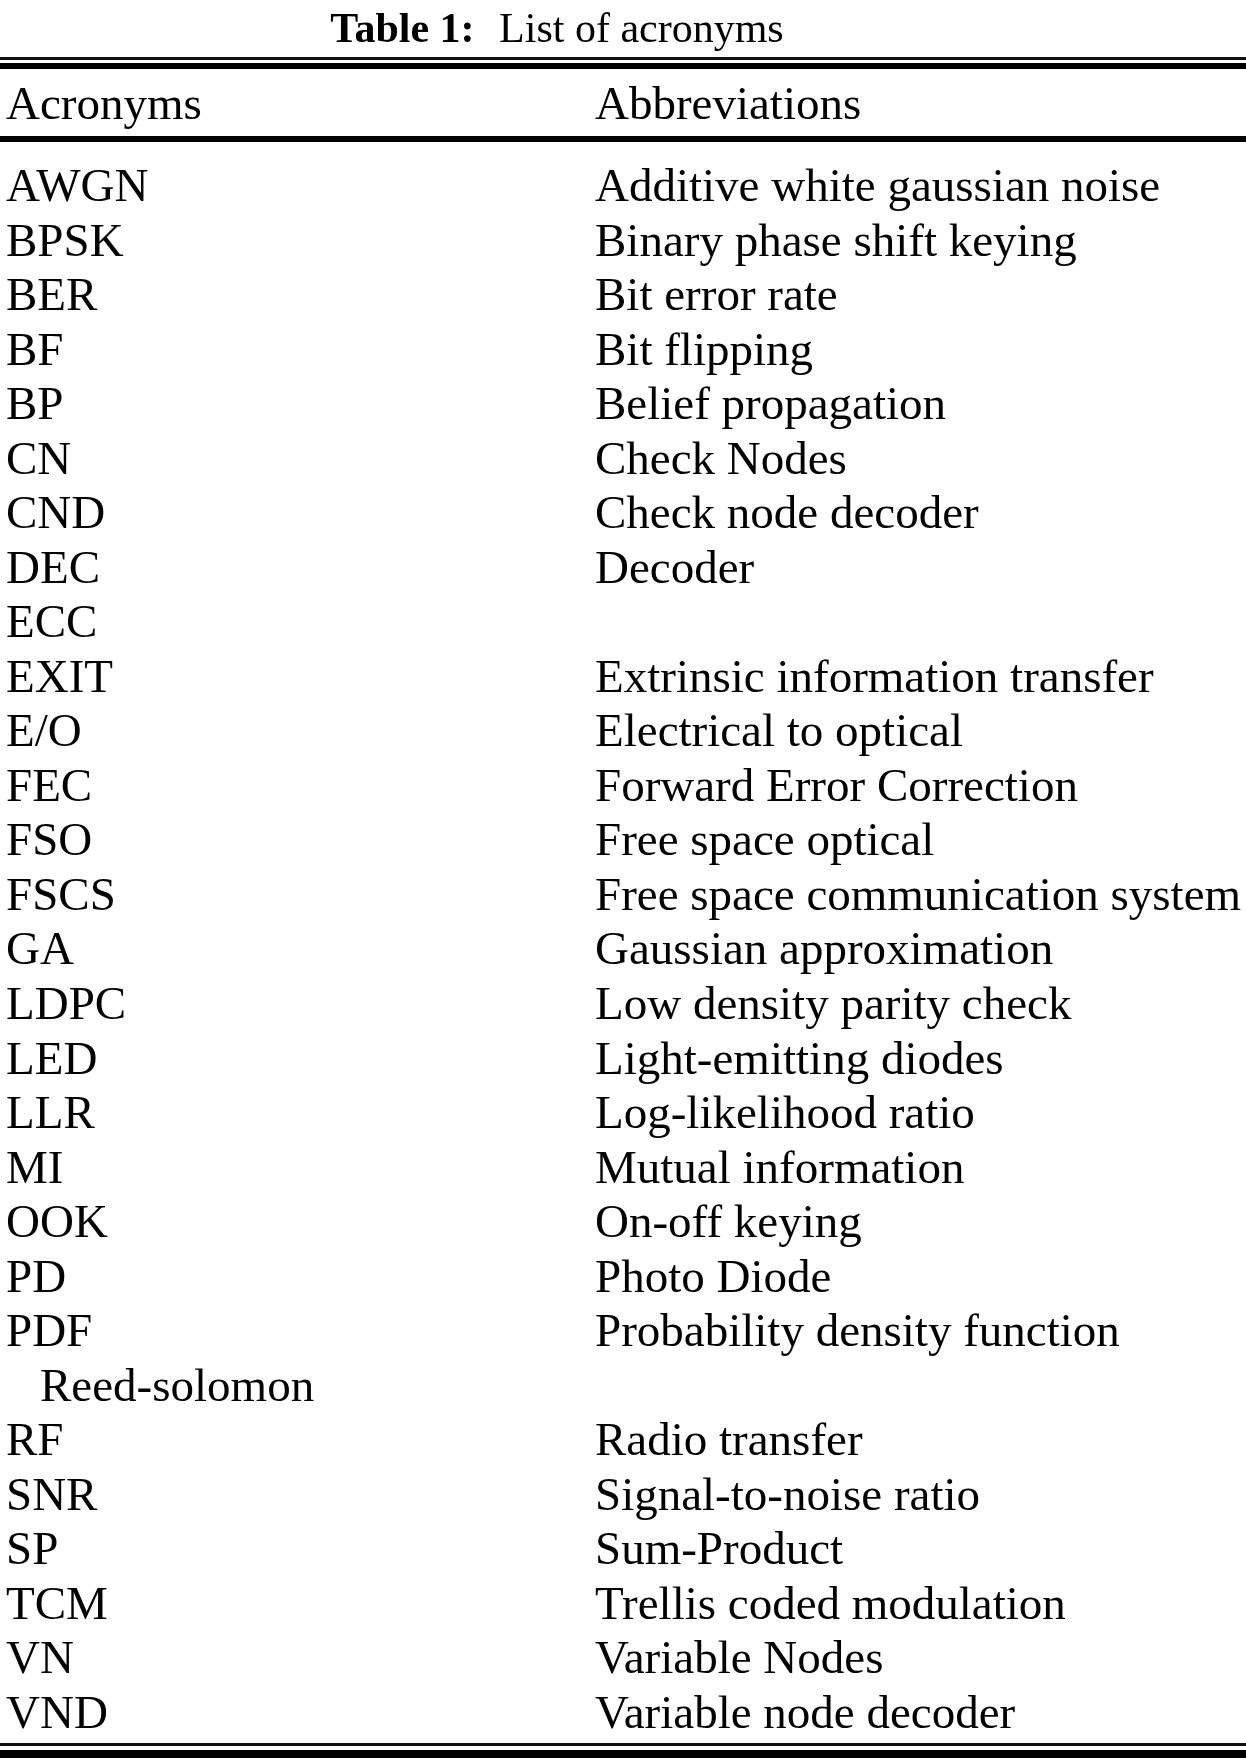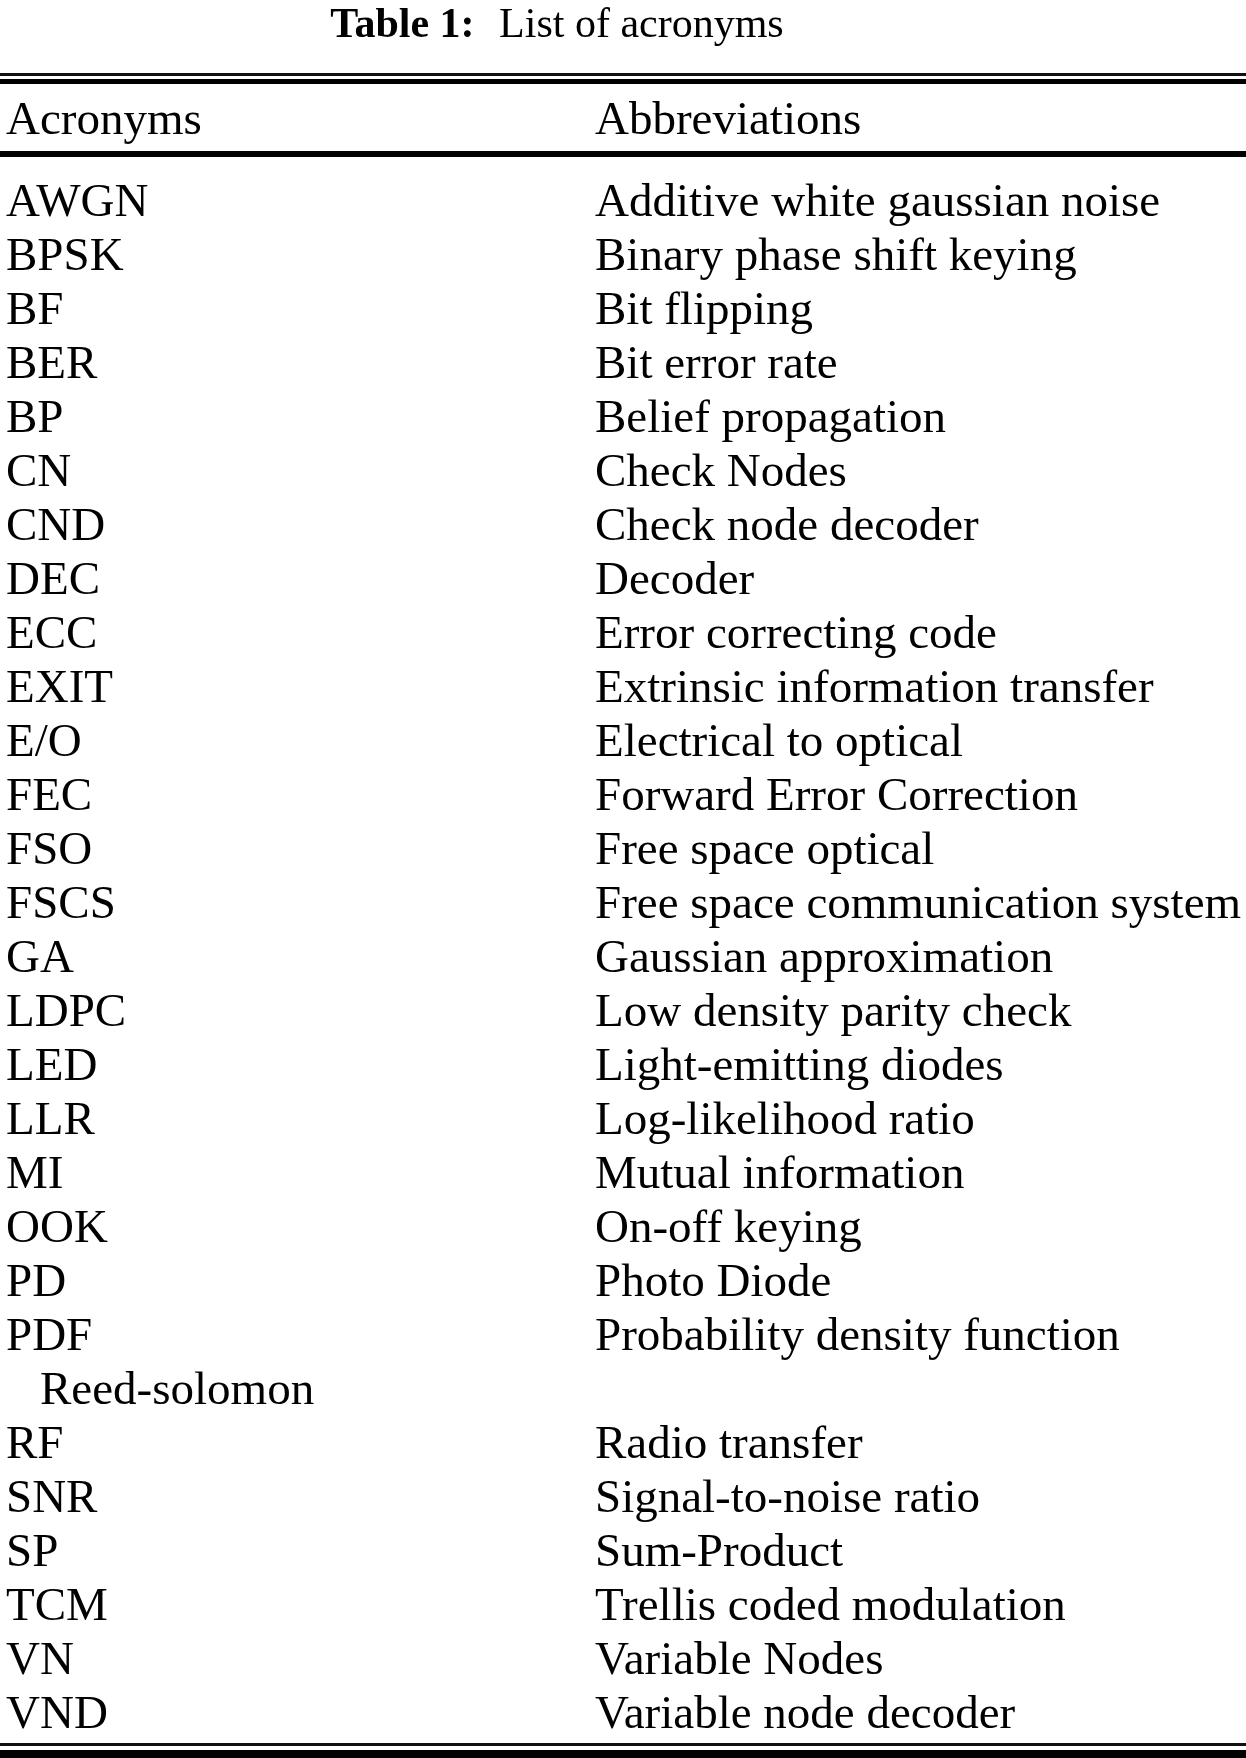--- a/index.html
+++ b/index.html
@@ -9,22 +9,23 @@
     width: 1246px;
     height: 1758px;
     background: #ffffff;
     font-family: "Liberation Serif", "DejaVu Serif", serif;
     color: #000000;
     display: flex;
     flex-direction: column;
     overflow: hidden;
   }
   .caption-row {
-    height: 73px;
-    display: flex;
+    height: 57px;
+    display: flex;
+    align-items: center;
     justify-content: center;
   }
   .caption {
     font-size: 42px;
     line-height: 1.1;
     white-space: nowrap;
     transform: translateX(-66px);
   }
   .caption .cap-label { font-weight: bold; }
   .caption .cap-text { font-weight: normal; margin-left: 14px; }
@@ -95,30 +96,30 @@
         <div class="col-acronym cell">AWGN</div>
         <div class="col-abbrev cell">Additive white gaussian noise</div>
       </div>
 
       <div class="row">
         <div class="col-acronym cell">BPSK</div>
         <div class="col-abbrev cell">Binary phase shift keying</div>
       </div>
 
       <div class="row">
+        <div class="col-acronym cell">BER</div>
+        <div class="col-abbrev cell">Bit error rate</div>
+      </div>
+
+      <div class="row">
         <div class="col-acronym cell">BF</div>
         <div class="col-abbrev cell">Bit flipping</div>
       </div>
 
       <div class="row">
-        <div class="col-acronym cell">BER</div>
-        <div class="col-abbrev cell">Bit error rate</div>
-      </div>
-
-      <div class="row">
         <div class="col-acronym cell">BP</div>
         <div class="col-abbrev cell">Belief propagation</div>
       </div>
 
       <div class="row">
         <div class="col-acronym cell">CN</div>
         <div class="col-abbrev cell">Check Nodes</div>
       </div>
 
       <div class="row">
@@ -126,21 +127,20 @@
         <div class="col-abbrev cell">Check node decoder</div>
       </div>
 
       <div class="row">
         <div class="col-acronym cell">DEC</div>
         <div class="col-abbrev cell">Decoder</div>
       </div>
 
       <div class="row">
         <div class="col-acronym cell">ECC</div>
-        <div class="col-abbrev cell">Error correcting code</div>
       </div>
 
       <div class="row">
         <div class="col-acronym cell">EXIT</div>
         <div class="col-abbrev cell">Extrinsic information transfer</div>
       </div>
 
       <div class="row">
         <div class="col-acronym cell">E/O</div>
         <div class="col-abbrev cell">Electrical to optical</div>

